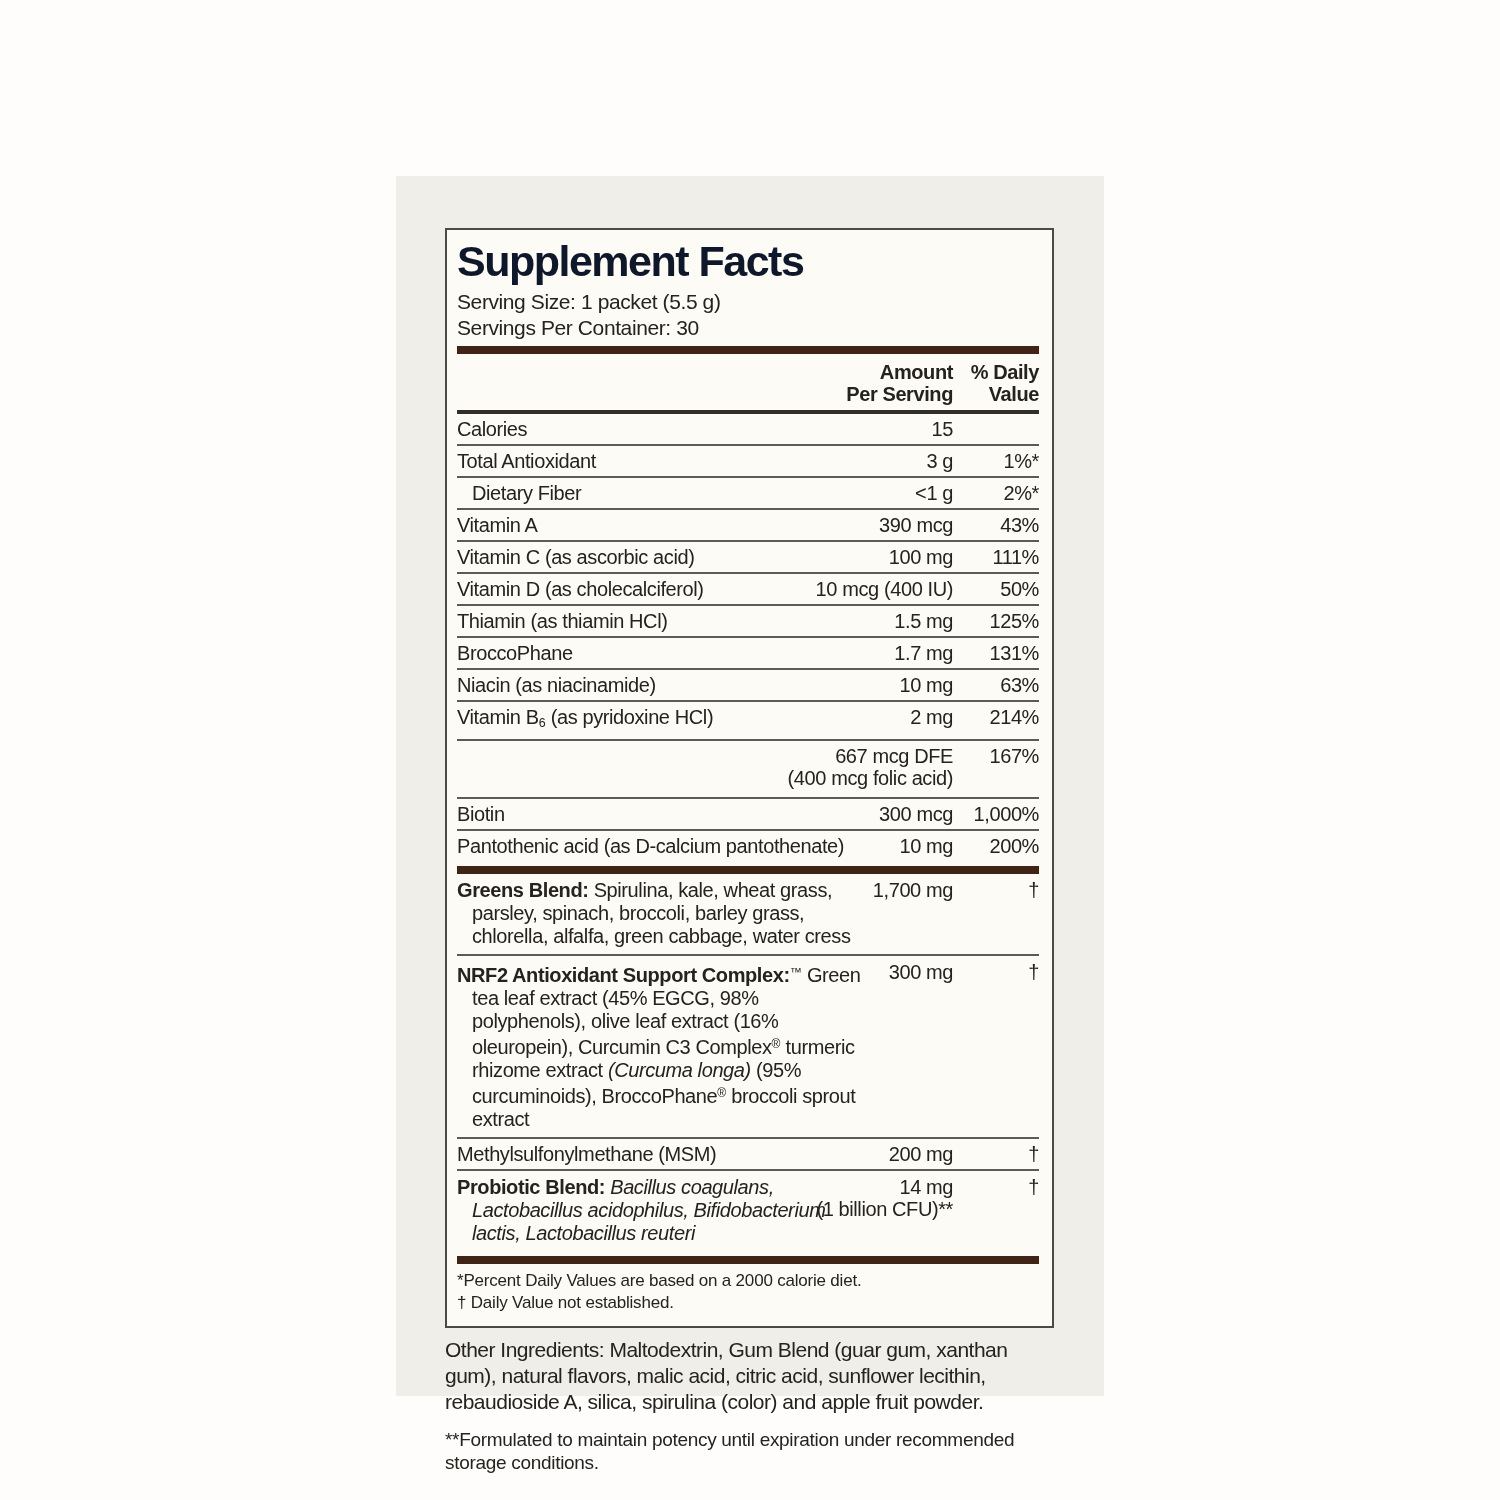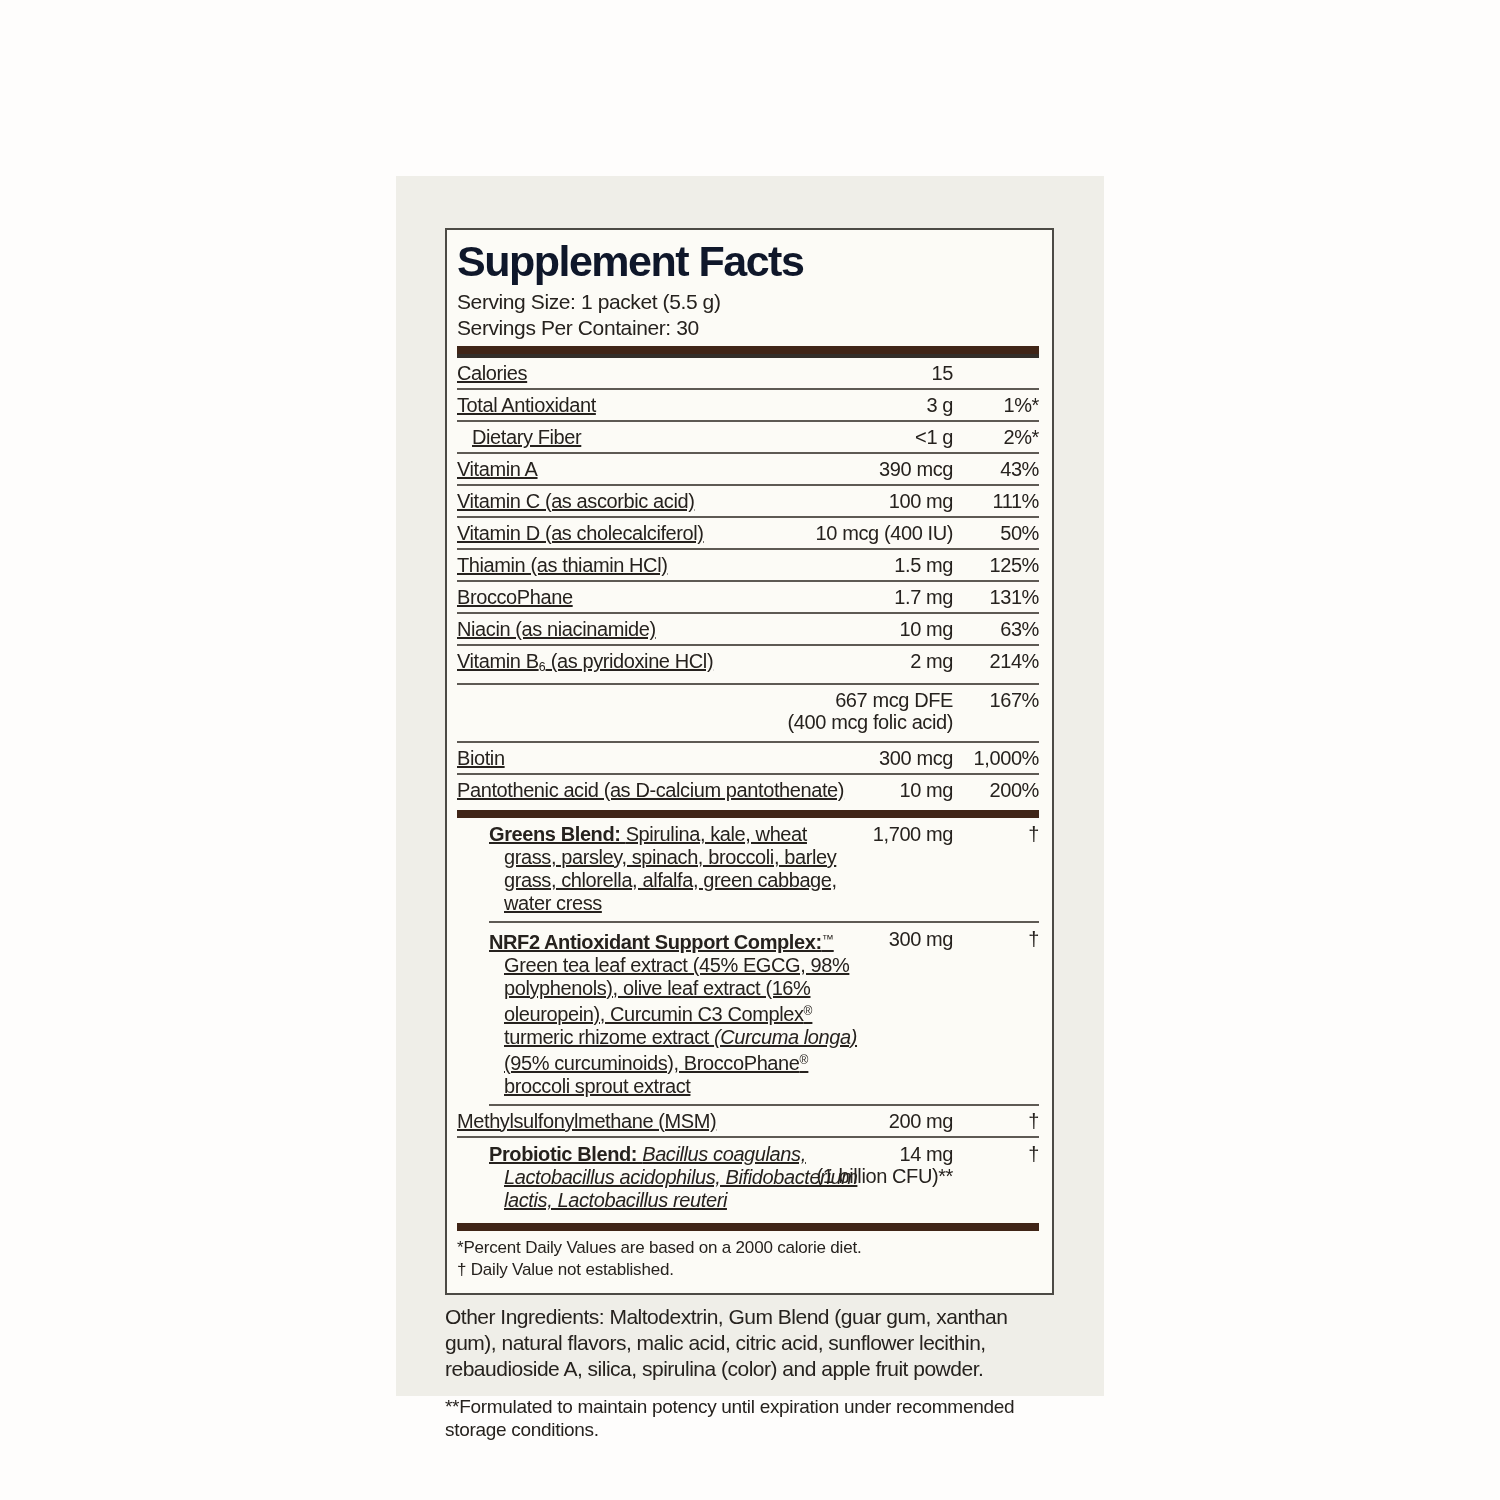--- a/index.html
+++ b/index.html
@@ -33,23 +33,23 @@
   .hdr .h-amt{width:200px;text-align:right;font-weight:bold;font-size:20px;line-height:22px;letter-spacing:-0.4px;}
   .hdr .h-dv{width:86px;text-align:right;font-weight:bold;font-size:20px;line-height:22px;letter-spacing:-0.4px;}
   .hdr-rule{height:4px;background:#332e29;}
   .rows{font-size:20px;letter-spacing:-0.4px;}
   .row{
     position:relative;border-bottom:2px solid #5e5a54;
     padding:4px 0 4px 0;min-height:22px;line-height:22px;
   }
   .row.last{border-bottom:none;}
   .row.tall{min-height:48px;}
-  .row .name{white-space:nowrap;text-decoration:underline;}
+  .row .name{white-space:nowrap;}
   .row.indent .name{padding-left:15px;}
-  .row.blend{padding:5px 0 6px 0;margin-left:32px;}
+  .row.blend{padding:5px 0 6px 0;}
   .row.blend .name{
     white-space:normal;padding-left:15px;text-indent:-15px;
     padding-right:178px;line-height:23px;
   }
   .row .amt{
     position:absolute;right:86px;top:4px;width:210px;
     text-align:right;white-space:pre-line;
   }
   .row.blend .amt{top:5px;}
   .row .dv{
@@ -72,20 +72,30 @@
 
   <div class="facts-box">
 
     <div class="ttl">Supplement Facts</div>
 
     <div class="serv">Serving Size: 1 packet (5.5 g)</div>
     <div class="serv">Servings Per Container: 30</div>
 
     <div class="thickbar"></div>
 
+    <div class="hdr">
+      <div class="h-amt">
+        <div>Amount</div>
+        <div>Per Serving</div>
+      </div>
+      <div class="h-dv">
+        <div>% Daily</div>
+        <div>Value</div>
+      </div>
+    </div>
     <div class="hdr-rule"></div>
 
     <div class="rows">
         <div class="row">
           <div class="name"><span>Calories</span></div>
           <div class="amt">15</div>
           <div class="dv"></div>
         </div>
         <div class="row">
           <div class="name"><span>Total Antioxidant</span></div>

